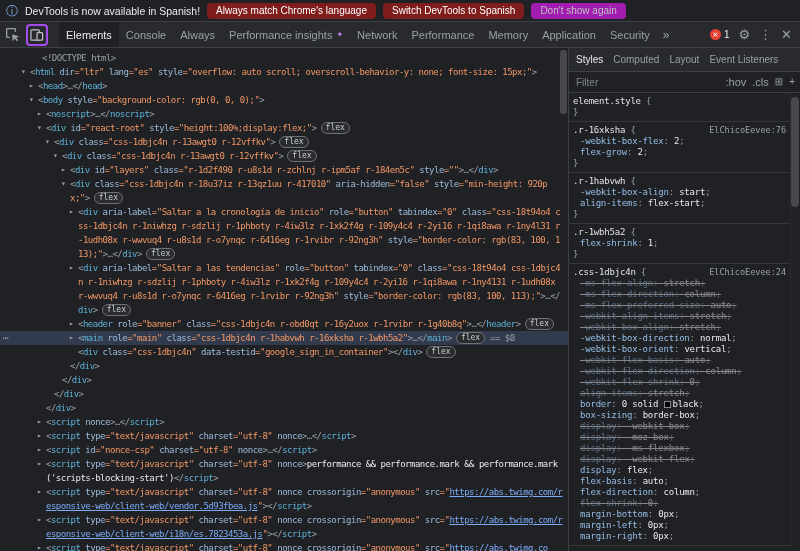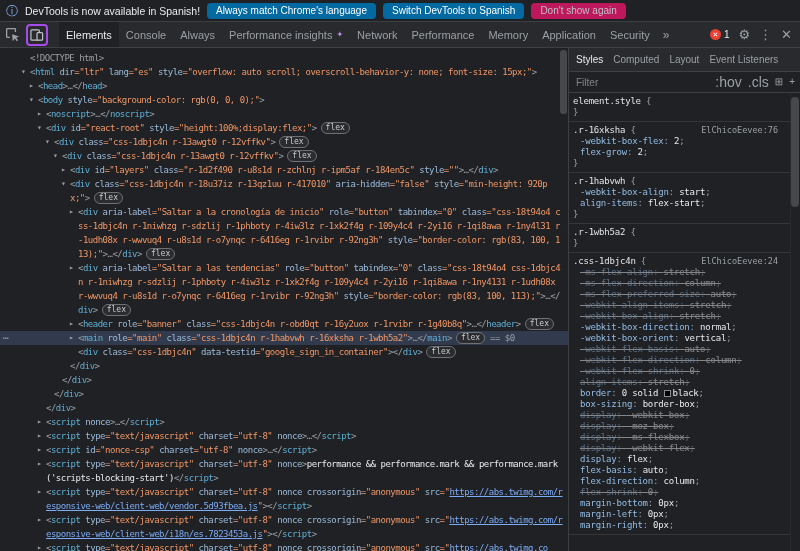--- a/index.html
+++ b/index.html
@@ -14,22 +14,22 @@
     height:22px; background:#202124; border-bottom:1px solid #3c4043;
     display:flex; align-items:center; gap:7px; padding:0 6px;
   }
   .info-icon { color:#8ab4f8; font-size:12px; line-height:1; }
   .infobar-msg { font-size:10.5px; color:#e8eaed; white-space:nowrap; }
   .ib-actions { display:flex; align-items:center; gap:7px; }
   .ib-btn {
     border:none; border-radius:4px; font-family:"Liberation Sans",sans-serif;
     font-size:10px; padding:2px 9px; height:16px; line-height:12px; cursor:pointer; white-space:nowrap;
   }
-  .ib-btn.primary { background:#0369a1; color:#ffffff; }
-  .ib-btn.plain { background:#be185d; color:#bdc1c6; }
+  .ib-btn.primary { background:#7f1d1d; color:#ffffff; }
+  .ib-btn.plain { background:#a21caf; color:#bdc1c6; }
   
   .toolbar {
     height:26px; background:#292a2d; border-bottom:1px solid #3c4043;
     display:flex; align-items:stretch;
   }
   .tb-icons { display:flex; align-items:center; gap:3px; padding:0 3px; }
   .icon-btn { display:flex; align-items:center; justify-content:center; width:20px; height:20px; }
   .ring { border:2px solid #a64ced; border-radius:4px; width:22px; height:22px; }
   .tb-sep { width:1px; background:#3c4043; margin:5px 2px; }
   .tabs { display:flex; align-items:stretch; }
@@ -71,28 +71,28 @@
   .sidebar { width:232px; border-left:1px solid #3c4043; display:flex; flex-direction:column; background:#202124; }
   .sb-tabs { height:24px; background:#292a2d; border-bottom:1px solid #3c4043; display:flex; align-items:center; padding:0 2px; flex:none; }
   .sb-tab { padding:0 5px; font-size:10px; color:#9aa0a6; white-space:nowrap; cursor:default; }
   .sb-tab.sel { color:#e8eaed; }
   .filter-row { height:21px; border-bottom:1px solid #3c4043; display:flex; align-items:center; gap:6px; padding:0 5px; flex:none; }
   .filter-input {
     flex:1; min-width:10px; background:transparent; border:none; outline:none;
     color:#e8eaed; font-size:10px; font-family:"Liberation Sans",sans-serif;
   }
   .filter-input::placeholder { color:#80868b; }
-  .sb-toggle { color:#9aa0a6; font-size:14px; cursor:pointer; white-space:nowrap; }
+  .sb-toggle { color:#9aa0a6; font-size:11px; cursor:pointer; white-space:nowrap; }
   .sb-icon { color:#9aa0a6; font-size:10px; cursor:pointer; line-height:1; }
   .sb-body { flex:1; position:relative; overflow:hidden; }
   .rules {
     font-family:"DejaVu Sans Mono", monospace; font-size:9px; letter-spacing:-0.2px;
     line-height:11px; height:100%; overflow:hidden; padding-right:10px;
   }
-  .rule { border-bottom:1px solid #35363a; padding:3px 10px 3px 4px; position:relative; }
+  .rule { border-bottom:1px solid #35363a; padding:3px 2px 3px 4px; position:relative; }
   .rh { position:relative; }
   .sel-name { color:#e2e4e8; }
   .brace { color:#9aa0a6; }
   .rlink { position:absolute; right:2px; top:0; color:#9aa0a6; font-size:8.5px; letter-spacing:0; }
   .prop { padding-left:7px; }
   .prop.struck { text-decoration:line-through; opacity:.5; }
   .pn { color:#93bde6; }
   .pv { color:#e8eaed; }
   .pp { color:#9aa0a6; }
   .swatch { display:inline-block; width:7px; height:7px; border:1px solid #8a8d90; margin:0 2px -1px 0; }
@@ -167,21 +167,21 @@
     <span class="tb-glyph">⚙</span>
     <span class="tb-glyph">⋮</span>
     <span class="tb-glyph">✕</span>
   </div>
 </div>
 
 <div class="content">
 
   <div class="elements-panel">
     <div class="tree">
-        <div class="tl" style="padding-left: 30px;"><span class="p">&lt;!DOCTYPE html&gt;</span></div>
+        <div class="tl" style="padding-left: 42px;"><span class="p">&lt;!DOCTYPE html&gt;</span></div>
         <div class="tl" style="padding-left: 30px;"><span class="ar" style="left: 21px;">▾</span><span class="p">&lt;</span><span class="t">html</span><span class="a"> dir</span><span class="v">="ltr"</span><span class="a"> lang</span><span class="v">="es"</span><span class="a"> style</span><span class="v">="overflow: auto scroll; overscroll-behavior-y: none; font-size: 15px;"</span><span class="p">&gt;</span></div>
         <div class="tl" style="padding-left: 38px;"><span class="ar" style="left: 29px;">▸</span><span class="p">&lt;</span><span class="t">head</span><span class="p">&gt;</span><span class="e">…</span><span class="p">&lt;/</span><span class="t">head</span><span class="p">&gt;</span></div>
         <div class="tl" style="padding-left: 38px;"><span class="ar" style="left: 29px;">▾</span><span class="p">&lt;</span><span class="t">body</span><span class="a"> style</span><span class="v">="background-color: rgb(0, 0, 0);"</span><span class="p">&gt;</span></div>
         <div class="tl" style="padding-left: 46px;"><span class="ar" style="left: 37px;">▸</span><span class="p">&lt;</span><span class="t">noscript</span><span class="p">&gt;</span><span class="e">…</span><span class="p">&lt;/</span><span class="t">noscript</span><span class="p">&gt;</span></div>
         <div class="tl" style="padding-left: 46px;"><span class="ar" style="left: 37px;">▾</span><span class="p">&lt;</span><span class="t">div</span><span class="a"> id</span><span class="v">="react-root"</span><span class="a"> style</span><span class="v">="height:100%;display:flex;"</span><span class="p">&gt;</span><span class="badge">flex</span></div>
         <div class="tl" style="padding-left: 54px;"><span class="ar" style="left: 45px;">▾</span><span class="p">&lt;</span><span class="t">div</span><span class="a"> class</span><span class="v">="css-1dbjc4n r-13awgt0 r-12vffkv"</span><span class="p">&gt;</span><span class="badge">flex</span></div>
         <div class="tl" style="padding-left: 62px;"><span class="ar" style="left: 53px;">▾</span><span class="p">&lt;</span><span class="t">div</span><span class="a"> class</span><span class="v">="css-1dbjc4n r-13awgt0 r-12vffkv"</span><span class="p">&gt;</span><span class="badge">flex</span></div>
         <div class="tl" style="padding-left: 70px;"><span class="ar" style="left: 61px;">▸</span><span class="p">&lt;</span><span class="t">div</span><span class="a"> id</span><span class="v">="layers"</span><span class="a"> class</span><span class="v">="r-1d2f490 r-u8s1d r-zchlnj r-ipm5af r-184en5c"</span><span class="a"> style</span><span class="v">=""</span><span class="p">&gt;</span><span class="e">…</span><span class="p">&lt;/</span><span class="t">div</span><span class="p">&gt;</span></div>
         <div class="tl" style="padding-left: 70px;"><span class="ar" style="left: 61px;">▾</span><span class="p">&lt;</span><span class="t">div</span><span class="a"> class</span><span class="v">="css-1dbjc4n r-18u37iz r-13qz1uu r-417010"</span><span class="a"> aria-hidden</span><span class="v">="false"</span><span class="a"> style</span><span class="v">="min-height: 920px;"</span><span class="p">&gt;</span><span class="badge">flex</span></div>
         <div class="tl" style="padding-left: 78px;"><span class="ar" style="left: 69px;">▸</span><span class="p">&lt;</span><span class="t">div</span><span class="a"> aria-label</span><span class="v">="Saltar a la cronología de inicio"</span><span class="a"> role</span><span class="v">="button"</span><span class="a"> tabindex</span><span class="v">="0"</span><span class="a"> class</span><span class="v">="css-18t94o4 css-1dbjc4n r-1niwhzg r-sdzlij r-1phboty r-4iw3lz r-1xk2f4g r-109y4c4 r-2yi16 r-1qi8awa r-1ny4l31 r-1udh08x r-wwvuq4 r-u8s1d r-o7ynqc r-6416eg r-1rvibr r-92ng3h"</span><span class="a"> style</span><span class="v">="border-color: rgb(83, 100, 113);"</span><span class="p">&gt;</span><span class="e">…</span><span class="p">&lt;/</span><span class="t">div</span><span class="p">&gt;</span><span class="badge">flex</span></div>
@@ -231,20 +231,21 @@
             <div class="brace">}</div>
           </div>
           <div class="rule">
             <div class="rh"><span class="sel-name">.r-1habvwh</span><span class="brace"> {</span></div>
             <div class="prop"><span class="pn">-webkit-box-align</span><span class="pp">: </span><span class="pv">start</span><span class="pp">;</span></div>
             <div class="prop"><span class="pn">align-items</span><span class="pp">: </span><span class="pv">flex-start</span><span class="pp">;</span></div>
             <div class="brace">}</div>
           </div>
           <div class="rule">
             <div class="rh"><span class="sel-name">.r-1wbh5a2</span><span class="brace"> {</span></div>
+            <div class="prop"><span class="pn">flex-shrink</span><span class="pp">: </span><span class="pv">1</span><span class="pp">;</span></div>
             <div class="brace">}</div>
           </div>
           <div class="rule">
             <div class="rh"><span class="sel-name">.css-1dbjc4n</span><span class="brace"> {</span><span class="rlink">ElChicoEevee:24</span></div>
             <div class="prop struck"><span class="pn">-ms-flex-align</span><span class="pp">: </span><span class="pv">stretch</span><span class="pp">;</span></div>
             <div class="prop struck"><span class="pn">-ms-flex-direction</span><span class="pp">: </span><span class="pv">column</span><span class="pp">;</span></div>
             <div class="prop struck"><span class="pn">-ms-flex-preferred-size</span><span class="pp">: </span><span class="pv">auto</span><span class="pp">;</span></div>
             <div class="prop struck"><span class="pn">-webkit-align-items</span><span class="pp">: </span><span class="pv">stretch</span><span class="pp">;</span></div>
             <div class="prop struck"><span class="pn">-webkit-box-align</span><span class="pp">: </span><span class="pv">stretch</span><span class="pp">;</span></div>
             <div class="prop"><span class="pn">-webkit-box-direction</span><span class="pp">: </span><span class="pv">normal</span><span class="pp">;</span></div>

